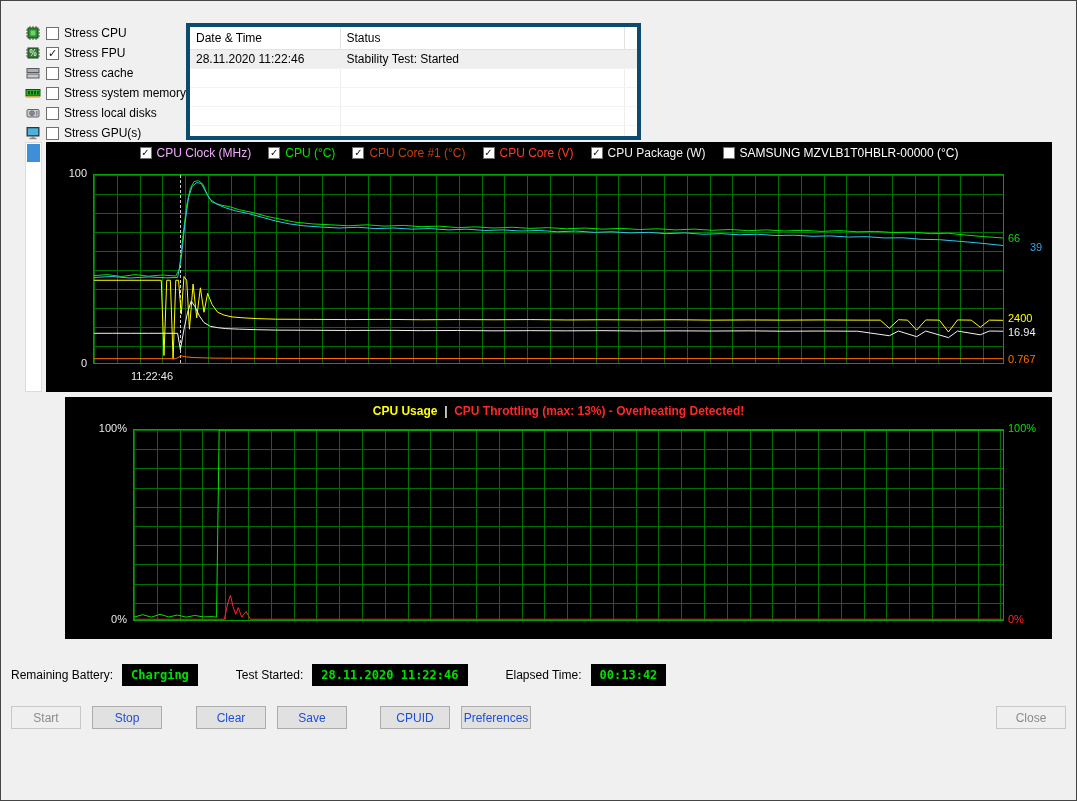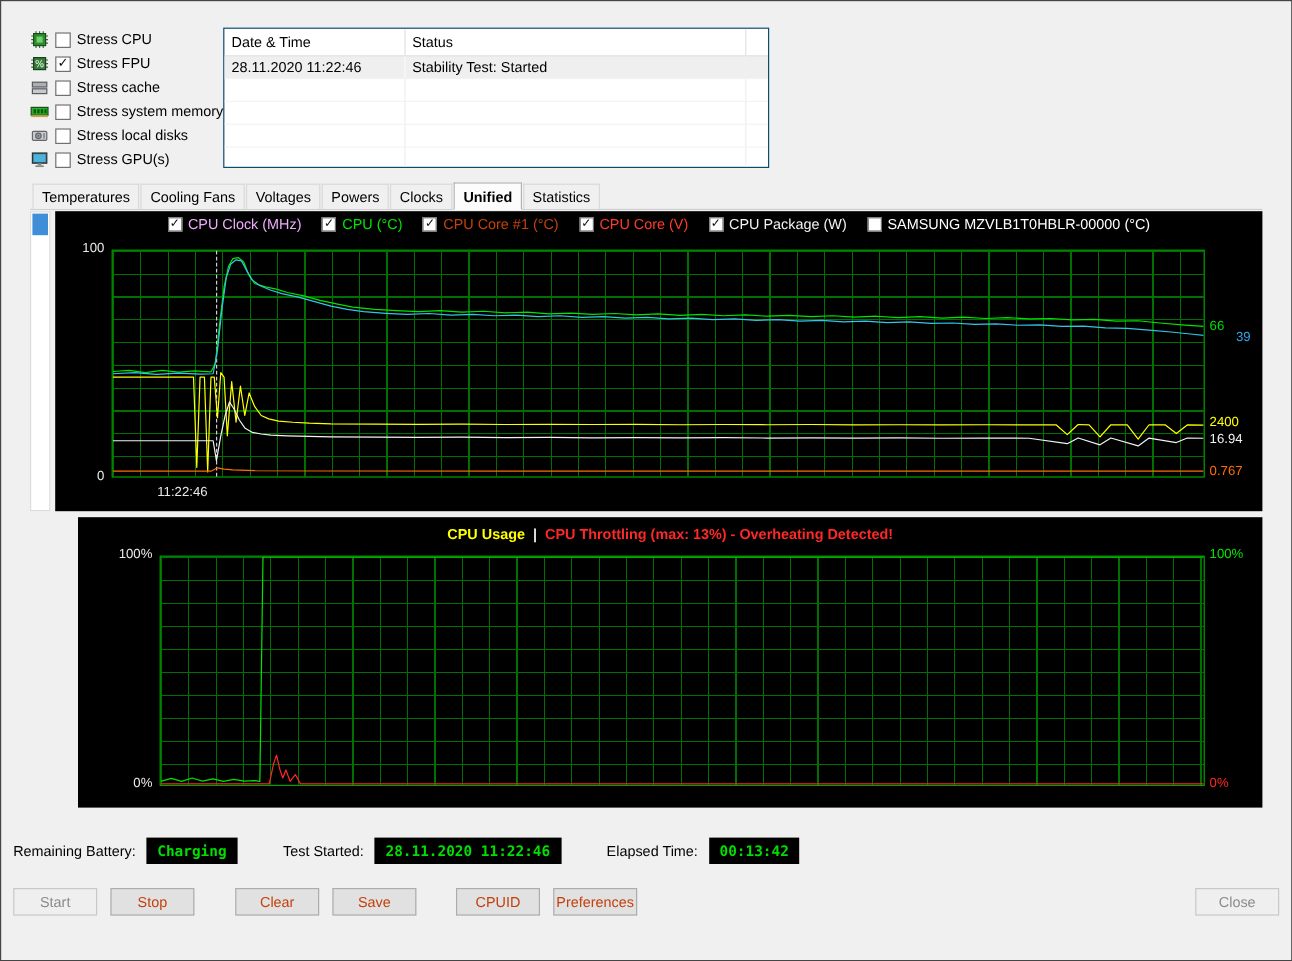--- a/index.html
+++ b/index.html
@@ -20,21 +20,21 @@
   .top-row { display:flex; height:118px; }
 
   .stress-options { width:161px; }
   .stress-item { display:flex; align-items:center; height:20px; }
   .hw-icon { width:16px; height:16px; display:inline-flex; margin-right:5px; flex:none; }
   .cb { width:13px; height:13px; background:#fff; border:1px solid #707070; font-size:11px; line-height:11px;
         text-align:center; color:#111; display:inline-block; flex:none; }
   .cb.small { width:12px; height:12px; font-size:10px; line-height:10px; }
   .stress-label { font-size:12px; color:#000; margin-left:5px; white-space:nowrap; }
 
-  .log-table-wrap { width:455px; height:117px; background:#fff; border:1px solid #0c4a6e; overflow:hidden; }
+  .log-table-wrap { width:455px; height:117px; background:#fff; border:4px solid #0c4a6e; overflow:hidden; }
   table { border-collapse:collapse; width:100%; table-layout:fixed; font-size:12px; }
   th { font-weight:normal; text-align:left; padding:3px 6px; height:22px; border-bottom:1px solid #e2e2e2; border-right:1px solid #e2e2e2; }
   th:nth-child(1) { width:150px; }
   th:nth-child(2) { width:284px; }
   th.gutter, td.gutter { width:19px; border-right:none; }
   td { padding:2px 6px; height:19px; border-right:1px solid #eeeeee; border-bottom:1px solid #f3f3f3; white-space:nowrap; overflow:hidden; }
   tr.filled td { background:#efefef; }
 
   
   .tab-strip { margin-top:13px; border-bottom:1px solid #d0d0d0; height:21px; padding-left:2px; display:flex; align-items:flex-end; }
@@ -81,21 +81,21 @@
   .ax-rb { left:calc(100% - 44px); top:216px; }
 
   
   .status-row { margin:25px -14px 0 -14px; display:flex; align-items:center; font-size:12px; }
   .st-label { margin-right:9px; color:#000; }
   .lcd { background:#000; color:#00e000; font-family:"DejaVu Sans Mono", monospace; font-weight:bold;
          font-size:12px; padding:4px 9px; margin-right:38px; text-align:center; white-space:nowrap; }
 
   .button-row { margin:20px -14px 0 -14px; display:flex; }
   .button-row button { width:70px; height:23px; font-size:12px; font-family:"Liberation Sans", sans-serif;
-         background:#e1e1e1; border:1px solid #adadad; color:#c2410c; cursor:default; }
+         background:#e1e1e1; border:1px solid #adadad; color:#1d4ed8; cursor:default; }
   .button-row button:disabled { color:#8b8b8b; background:#efefef; border-color:#c8c8c8; }
   .button-row button:nth-of-type(2) { margin-left:11px; }
   .button-row button:nth-of-type(3) { margin-left:34px; }
   .button-row button:nth-of-type(4) { margin-left:11px; }
   .button-row button:nth-of-type(5) { margin-left:33px; }
   .button-row button:nth-of-type(6) { margin-left:11px; }
   .button-row button:nth-of-type(7) { margin-left:auto; }
 </style>
 </head>
 <body>
@@ -233,29 +233,20 @@
               <tr>
                 <td>&nbsp;</td>
                 <td>&nbsp;</td>
                 <td class="gutter"></td>
               </tr>
             </tbody>
         </table>
       </div>
     </div>
 
-    <div class="tab-strip">
-        <div class="tab">Temperatures</div>
-        <div class="tab">Cooling Fans</div>
-        <div class="tab">Voltages</div>
-        <div class="tab">Powers</div>
-        <div class="tab">Clocks</div>
-        <div class="tab active">Unified</div>
-        <div class="tab">Statistics</div>
-      </div>
 
     <div class="chart1-row">
       <div class="vscroll">
         <div class="vthumb"></div>
       </div>
       <div class="chart-black chart1">
         <div class="legend">
             <span class="legend-item">
               <span class="cb small checked">✓</span>
               <span class="legend-label" style="color: #f0abfc;">CPU Clock (MHz)</span>

